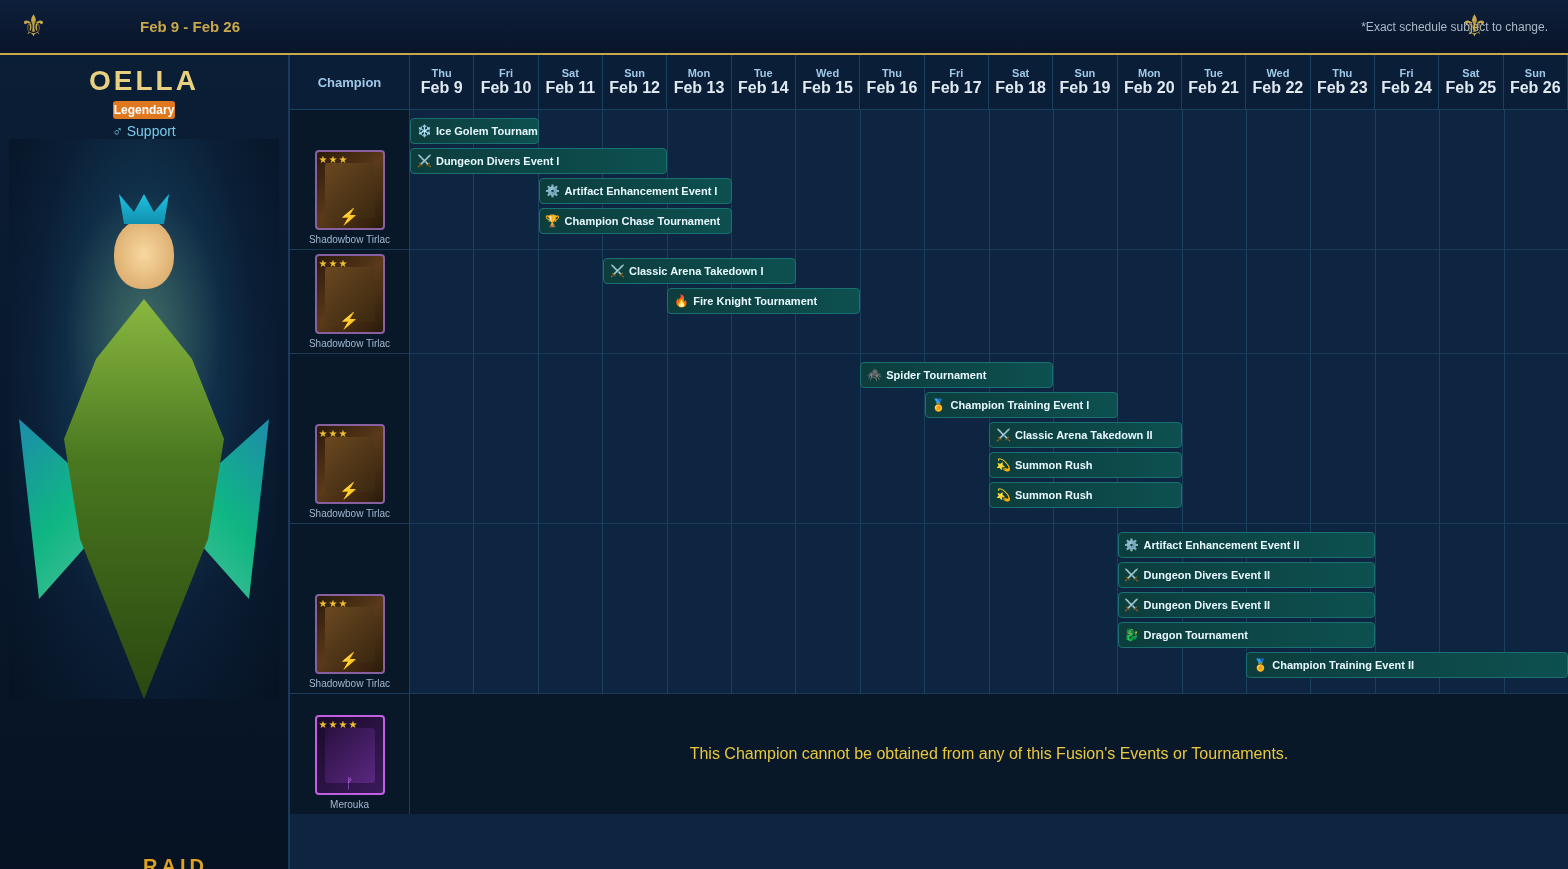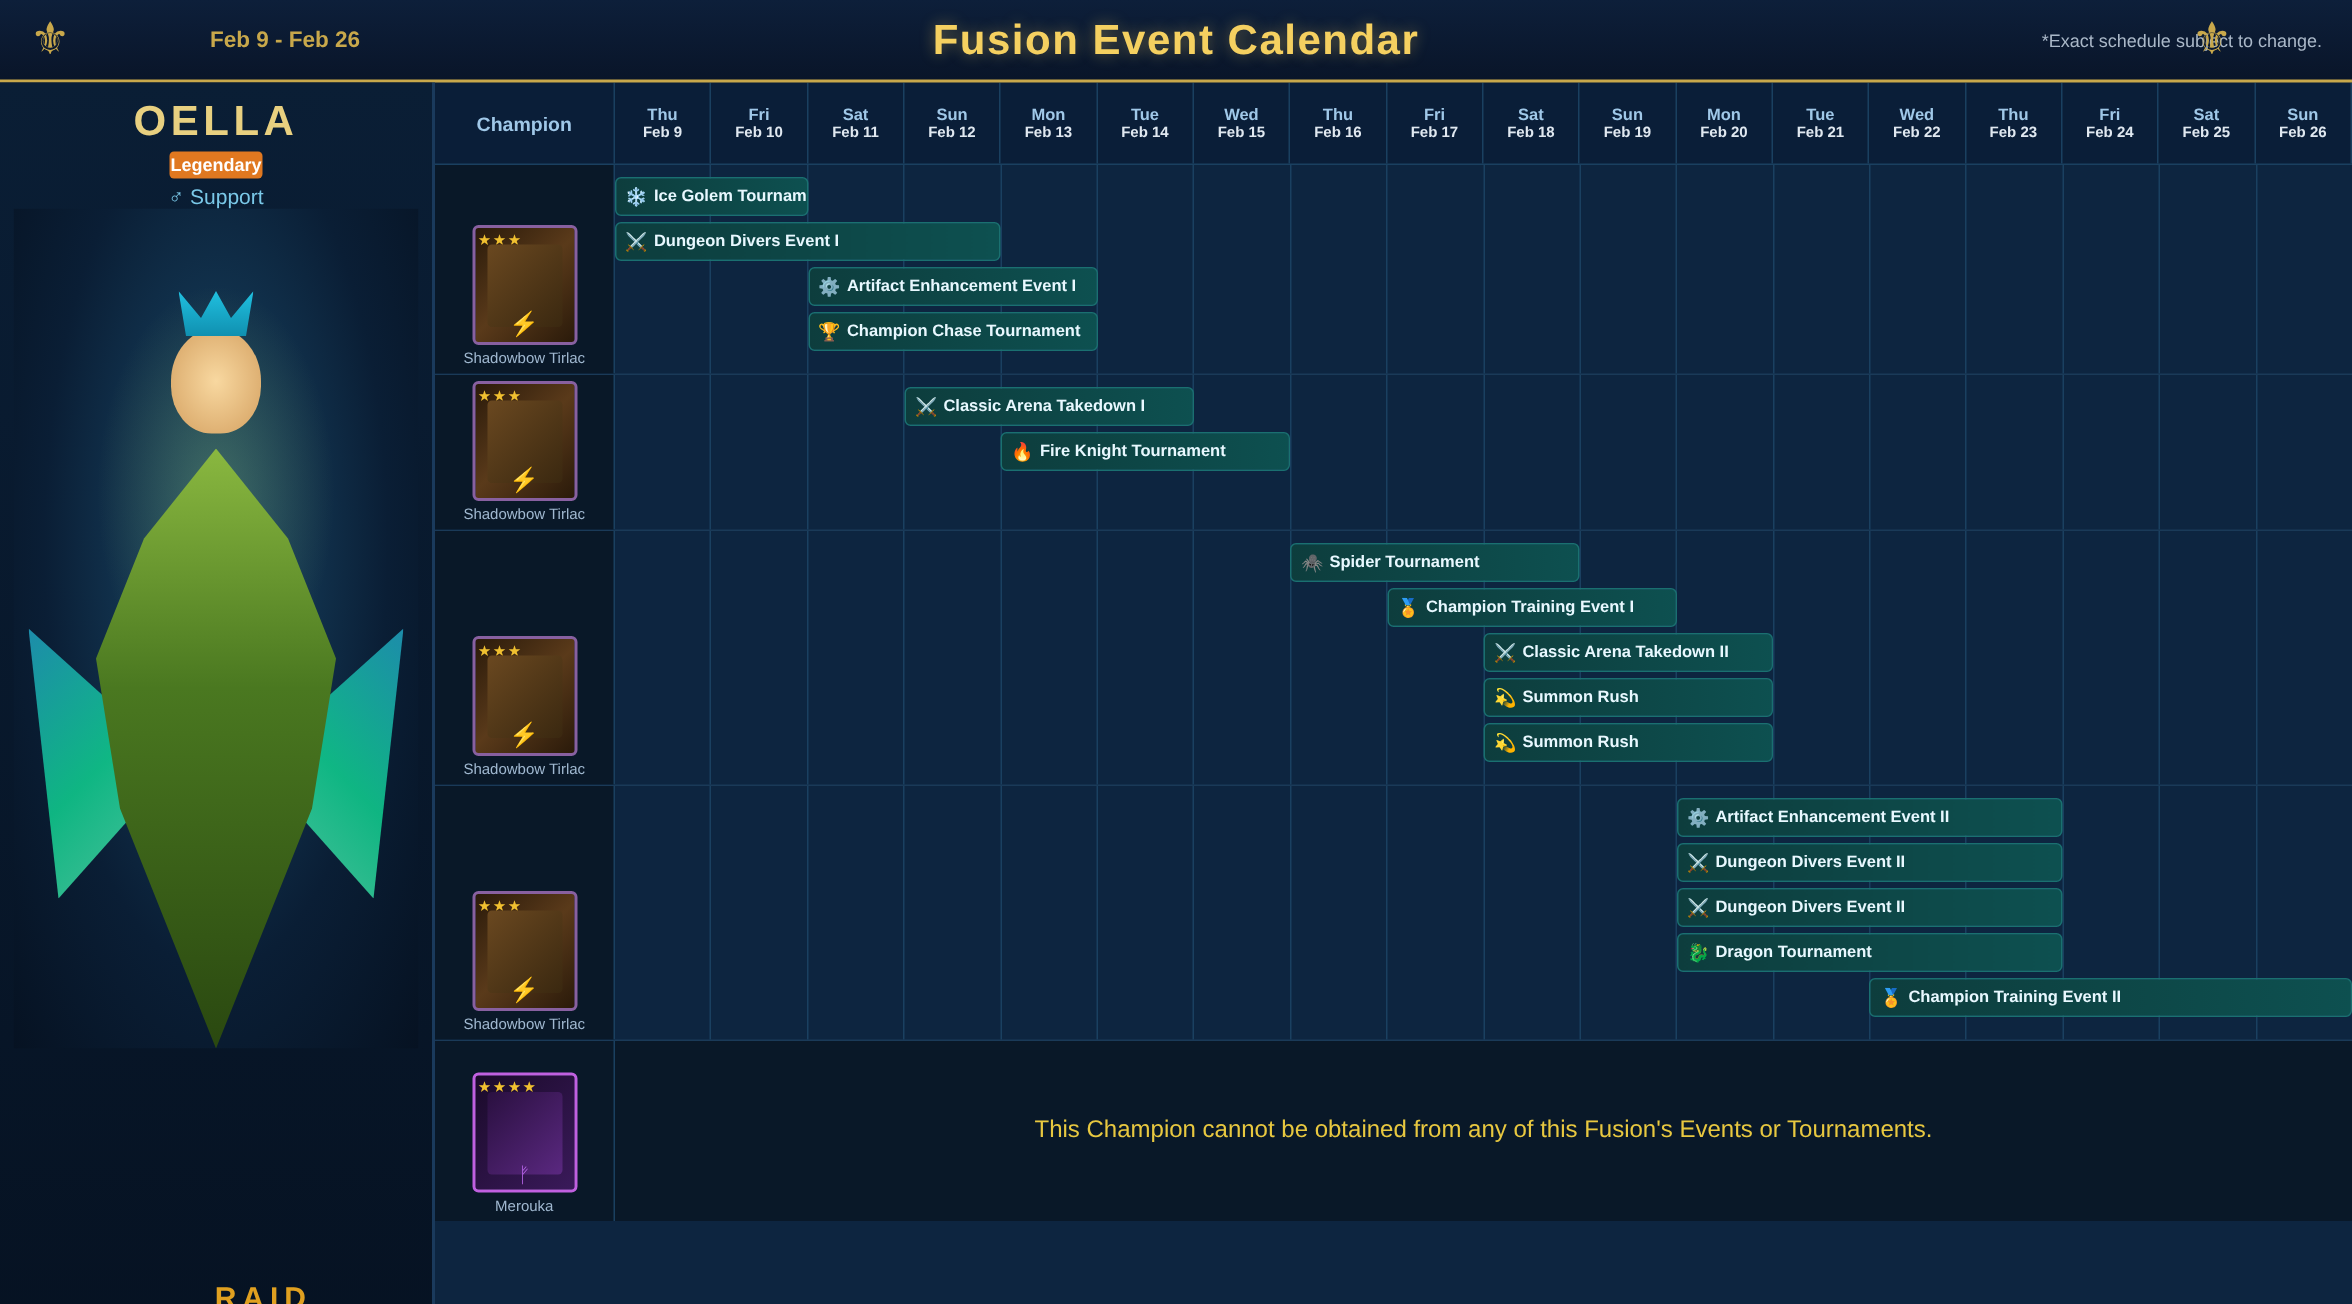--- a/index.html
+++ b/index.html
@@ -223,21 +223,21 @@
       justify-content: center;
       border-right: 1px solid #1a4060;
       padding: 4px 2px;
     }
     .day-name {
       font-size: 11px;
       color: #a0c8e8;
       font-weight: bold;
     }
     .day-date {
-      font-size: 10px;
+      font-size: 16px;
       color: #e0e8f0;
       font-weight: bold;
     }
 
     
     .cal-body {
       flex: 1;
       overflow-y: auto;
       position: relative;
     }
@@ -381,21 +381,20 @@
       color: #b060e0;
       font-size: 14px;
     }
   </style>
 </head>
 <body>
 
 <div class="header">
   <span class="corner-dec tl">⚜</span>
   <span class="header-date">Feb 9 - Feb 26</span>
-  <span class="header-title">Fusion Event Calendar</span>
   <span class="header-note">*Exact schedule subject to change.</span>
   <span class="corner-dec tr">⚜</span>
 </div>
 
 <div class="main-layout">
 
   <div class="left-panel">
     <span class="champion-name">OELLA</span>
     <span class="champion-badge">Legendary</span>
     <span class="champion-type">

